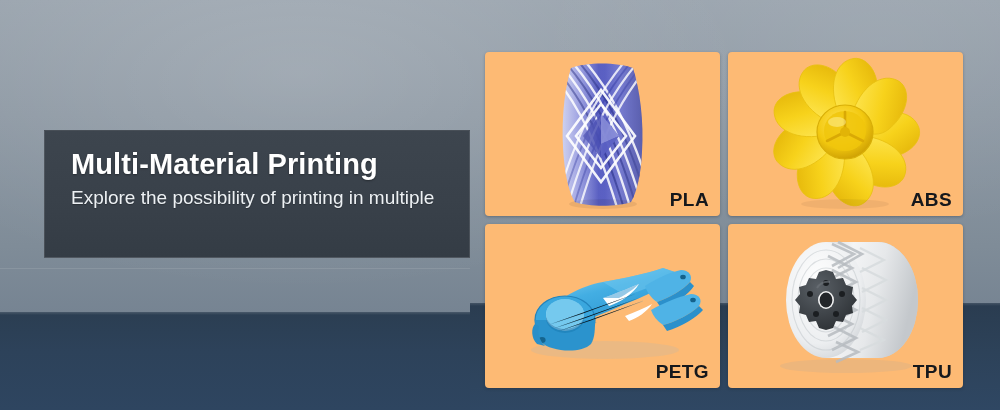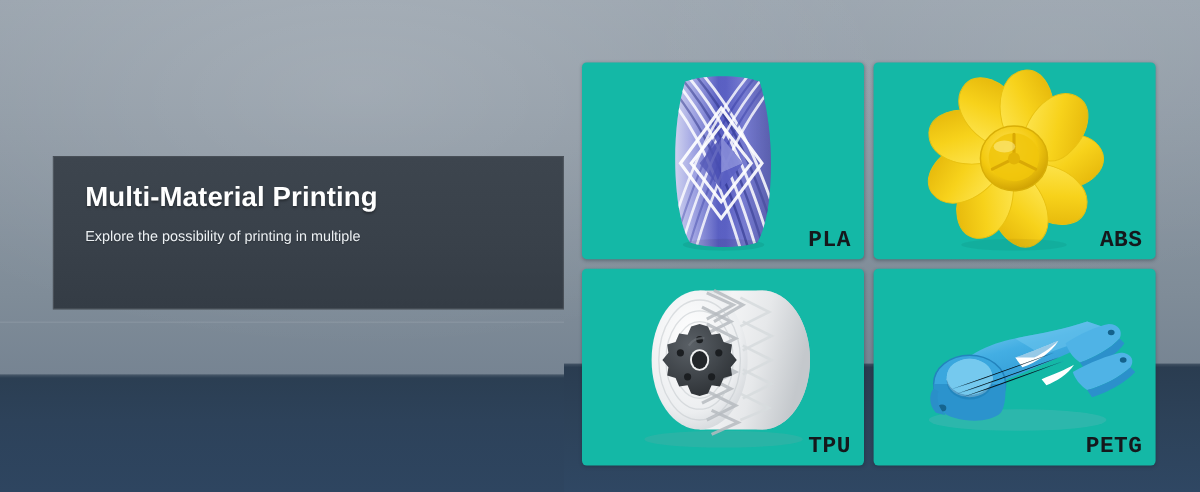--- a/index.html
+++ b/index.html
@@ -46,41 +46,40 @@
 
   
   .panel{
     position:absolute;left:44px;top:130px;width:426px;height:128px;
     background:linear-gradient(180deg,#3d454e 0%,#39414a 55%,#343c45 100%);
     border:1px solid rgba(255,255,255,.10);
     box-sizing:border-box;
     padding:19px 26px 0 26px;
   }
   .panel-title{
-    color:#ffffff;font-size:23px;font-weight:bold;line-height:28px;
+    color:#ffffff;font-size:29px;font-weight:bold;line-height:28px;
     letter-spacing:.1px;margin:0 0 9px 0;
     text-shadow:0 1px 2px rgba(0,0,0,.35);
   }
   .panel-sub{
-    color:#edf1f4;font-size:12px;line-height:21px;margin:0;
+    color:#edf1f4;font-size:19px;line-height:21px;margin:0;
     text-shadow:0 1px 1px rgba(0,0,0,.28);
   }
   .panel-sub span{display:block;}
 
   
   .grid{
     position:absolute;left:485px;top:52px;width:478px;height:340px;
     display:grid;grid-template-columns:235px 235px;grid-template-rows:164px 164px;
     gap:8px;
   }
   .card{
-    position:relative;background:#14b8a6;border-radius:4px;
+    position:relative;background:#fdba74;border-radius:4px;
     box-shadow:0 1px 3px rgba(20,30,40,.30);
     overflow:hidden;
-    font-family:Liberation Mono, monospace;
   }
   .card-label{
     position:absolute;right:11px;bottom:5px;
     font-size:19px;font-weight:bold;color:#15181c;letter-spacing:.4px;
   }
   .art{position:absolute;inset:0;}
   .art svg{display:block;width:100%;height:100%;}
 </style>
 </head>
 <body>
@@ -228,20 +227,79 @@
               <line x1="0" y1="0" x2="-18" y2="9"></line>
             </g>
             <ellipse cx="0" cy="0" rx="5" ry="5" fill="#e2b407"></ellipse>
             <ellipse cx="-8" cy="-10" rx="9" ry="5" fill="#fff3a0" opacity=".5"></ellipse>
           </g>
 
           <ellipse cx="117" cy="152" rx="44" ry="5" fill="#000000" opacity=".05"></ellipse>
         </svg>
       </div>
       <div class="card-label">ABS</div>
+    </div>
+
+    <div class="card">
+      <div class="art">
+        <svg viewBox="0 0 235 164" preserveAspectRatio="xMidYMid meet">
+          <defs>
+            <linearGradient id="petgTop" x1="0" y1="0" x2="0.6" y2="1">
+              <stop offset="0" stop-color="#8ed6f5"></stop>
+              <stop offset="0.45" stop-color="#43aee3"></stop>
+              <stop offset="1" stop-color="#2a93cf"></stop>
+            </linearGradient>
+            <linearGradient id="petgSide" x1="0" y1="0" x2="0" y2="1">
+              <stop offset="0" stop-color="#2f9ad6"></stop>
+              <stop offset="1" stop-color="#1b7ab0"></stop>
+            </linearGradient>
+          </defs>
+
+          <ellipse cx="120" cy="126" rx="74" ry="9" fill="#9ab6c8" opacity=".18"></ellipse>
+
+          <path d="M60 92 C72 74 96 62 118 58 C140 54 160 50 178 44
+                   L196 50 C182 62 160 72 140 80 C118 90 92 100 74 106 Z" fill="url(#petgTop)"></path>
+          <path d="M60 92 C78 99 96 101 112 98 C96 104 82 108 74 106 Z" fill="url(#petgSide)" opacity=".9"></path>
+          <path d="M118 58 C140 54 160 50 178 44 L196 50
+                   C178 58 158 66 140 72 C132 66 124 62 118 58 Z" fill="#6fc6ef" opacity=".55"></path>
+
+          <path d="M118 74 C130 70 144 64 154 60 C148 70 136 78 124 82 Z" fill="#ffffff"></path>
+          <path d="M118 74 C130 70 144 64 154 60 C150 64 142 70 134 74 Z" fill="#2d94cf" opacity=".5"></path>
+          <path d="M140 92 C150 88 160 84 167 80 C162 88 152 94 144 97 Z" fill="#ffffff"></path>
+
+          <ellipse cx="80" cy="96" rx="30" ry="24" fill="#3aa7de"></ellipse>
+          <ellipse cx="80" cy="96" rx="30" ry="24" fill="none" stroke="#2384bd" stroke-width="1.2"></ellipse>
+          <path d="M50 96 C50 104 52 112 56 118 C66 128 96 130 106 120
+                   C110 114 110 104 110 96 Z" fill="#2b93cd"></path>
+          <ellipse cx="80" cy="92" rx="19" ry="15" fill="#ffffff"></ellipse>
+          <ellipse cx="80" cy="94" rx="19" ry="15" fill="#1f82b9" opacity=".75"></ellipse>
+          <ellipse cx="80" cy="90" rx="19" ry="15" fill="#9cdcf7"></ellipse>
+          <ellipse cx="80" cy="90" rx="19" ry="15" fill="#56b9e8" opacity=".55"></ellipse>
+
+          <ellipse cx="57" cy="116" rx="3.6" ry="3" fill="#15658f"></ellipse>
+          <path d="M50 100 C46 104 46 114 52 120 L60 122 C54 116 52 108 54 102 Z" fill="#2a8fc9"></path>
+
+          <path d="M160 62 C172 54 186 48 196 46 C204 46 208 52 205 58
+                   C198 66 184 74 172 78 C166 74 162 68 160 62 Z" fill="#4fb3e6"></path>
+          <path d="M205 58 C198 66 184 74 172 78 L176 84 C190 80 204 70 209 62 Z" fill="#2b90cb"></path>
+          <ellipse cx="198" cy="53" rx="2.8" ry="2.3" fill="#14628c"></ellipse>
+
+          <path d="M166 86 C180 78 196 72 206 70 C214 70 218 76 214 82
+                   C206 90 190 98 178 101 C172 97 168 92 166 86 Z" fill="#4fb3e6"></path>
+          <path d="M214 82 C206 90 190 98 178 101 L182 107 C196 103 212 93 218 86 Z" fill="#2b90cb"></path>
+          <ellipse cx="208" cy="76" rx="2.8" ry="2.3" fill="#14628c"></ellipse>
+
+          <g stroke="#1f85bc" stroke-opacity=".18" stroke-width="0.9">
+            <path d="M66 100 C92 92 124 80 150 70"></path>
+            <path d="M70 104 C96 96 128 84 154 74"></path>
+            <path d="M74 107 C100 99 132 87 158 77"></path>
+          </g>
+        </svg>
+      </div>
+      <div class="card-label">PETG</div>
     </div>
 
     <div class="card">
       <div class="art">
         <svg viewBox="0 0 235 164" preserveAspectRatio="xMidYMid meet">
           <defs>
             <linearGradient id="tpuTread" x1="0" y1="0" x2="1" y2="0.3">
               <stop offset="0" stop-color="#d9dcdf"></stop>
               <stop offset="0.28" stop-color="#f4f5f6"></stop>
               <stop offset="0.62" stop-color="#e6e8ea"></stop>
@@ -307,73 +365,14 @@
 
             <ellipse cx="0" cy="0" rx="8" ry="9" fill="#f0f1f2"></ellipse>
             <ellipse cx="0" cy="0" rx="6.4" ry="7.4" fill="#23262a"></ellipse>
             <path d="M-9 -12 A13 13 0 0 1 4 -18" stroke="#6c7278" stroke-width="2" fill="none" opacity=".7"></path>
           </g>
         </svg>
       </div>
       <div class="card-label">TPU</div>
     </div>
 
-    <div class="card">
-      <div class="art">
-        <svg viewBox="0 0 235 164" preserveAspectRatio="xMidYMid meet">
-          <defs>
-            <linearGradient id="petgTop" x1="0" y1="0" x2="0.6" y2="1">
-              <stop offset="0" stop-color="#8ed6f5"></stop>
-              <stop offset="0.45" stop-color="#43aee3"></stop>
-              <stop offset="1" stop-color="#2a93cf"></stop>
-            </linearGradient>
-            <linearGradient id="petgSide" x1="0" y1="0" x2="0" y2="1">
-              <stop offset="0" stop-color="#2f9ad6"></stop>
-              <stop offset="1" stop-color="#1b7ab0"></stop>
-            </linearGradient>
-          </defs>
-
-          <ellipse cx="120" cy="126" rx="74" ry="9" fill="#9ab6c8" opacity=".18"></ellipse>
-
-          <path d="M60 92 C72 74 96 62 118 58 C140 54 160 50 178 44
-                   L196 50 C182 62 160 72 140 80 C118 90 92 100 74 106 Z" fill="url(#petgTop)"></path>
-          <path d="M60 92 C78 99 96 101 112 98 C96 104 82 108 74 106 Z" fill="url(#petgSide)" opacity=".9"></path>
-          <path d="M118 58 C140 54 160 50 178 44 L196 50
-                   C178 58 158 66 140 72 C132 66 124 62 118 58 Z" fill="#6fc6ef" opacity=".55"></path>
-
-          <path d="M118 74 C130 70 144 64 154 60 C148 70 136 78 124 82 Z" fill="#ffffff"></path>
-          <path d="M118 74 C130 70 144 64 154 60 C150 64 142 70 134 74 Z" fill="#2d94cf" opacity=".5"></path>
-          <path d="M140 92 C150 88 160 84 167 80 C162 88 152 94 144 97 Z" fill="#ffffff"></path>
-
-          <ellipse cx="80" cy="96" rx="30" ry="24" fill="#3aa7de"></ellipse>
-          <ellipse cx="80" cy="96" rx="30" ry="24" fill="none" stroke="#2384bd" stroke-width="1.2"></ellipse>
-          <path d="M50 96 C50 104 52 112 56 118 C66 128 96 130 106 120
-                   C110 114 110 104 110 96 Z" fill="#2b93cd"></path>
-          <ellipse cx="80" cy="92" rx="19" ry="15" fill="#ffffff"></ellipse>
-          <ellipse cx="80" cy="94" rx="19" ry="15" fill="#1f82b9" opacity=".75"></ellipse>
-          <ellipse cx="80" cy="90" rx="19" ry="15" fill="#9cdcf7"></ellipse>
-          <ellipse cx="80" cy="90" rx="19" ry="15" fill="#56b9e8" opacity=".55"></ellipse>
-
-          <ellipse cx="57" cy="116" rx="3.6" ry="3" fill="#15658f"></ellipse>
-          <path d="M50 100 C46 104 46 114 52 120 L60 122 C54 116 52 108 54 102 Z" fill="#2a8fc9"></path>
-
-          <path d="M160 62 C172 54 186 48 196 46 C204 46 208 52 205 58
-                   C198 66 184 74 172 78 C166 74 162 68 160 62 Z" fill="#4fb3e6"></path>
-          <path d="M205 58 C198 66 184 74 172 78 L176 84 C190 80 204 70 209 62 Z" fill="#2b90cb"></path>
-          <ellipse cx="198" cy="53" rx="2.8" ry="2.3" fill="#14628c"></ellipse>
-
-          <path d="M166 86 C180 78 196 72 206 70 C214 70 218 76 214 82
-                   C206 90 190 98 178 101 C172 97 168 92 166 86 Z" fill="#4fb3e6"></path>
-          <path d="M214 82 C206 90 190 98 178 101 L182 107 C196 103 212 93 218 86 Z" fill="#2b90cb"></path>
-          <ellipse cx="208" cy="76" rx="2.8" ry="2.3" fill="#14628c"></ellipse>
-
-          <g stroke="#1f85bc" stroke-opacity=".18" stroke-width="0.9">
-            <path d="M66 100 C92 92 124 80 150 70"></path>
-            <path d="M70 104 C96 96 128 84 154 74"></path>
-            <path d="M74 107 C100 99 132 87 158 77"></path>
-          </g>
-        </svg>
-      </div>
-      <div class="card-label">PETG</div>
-    </div>
-
   </div>
 </div>
 
 </body></html>

